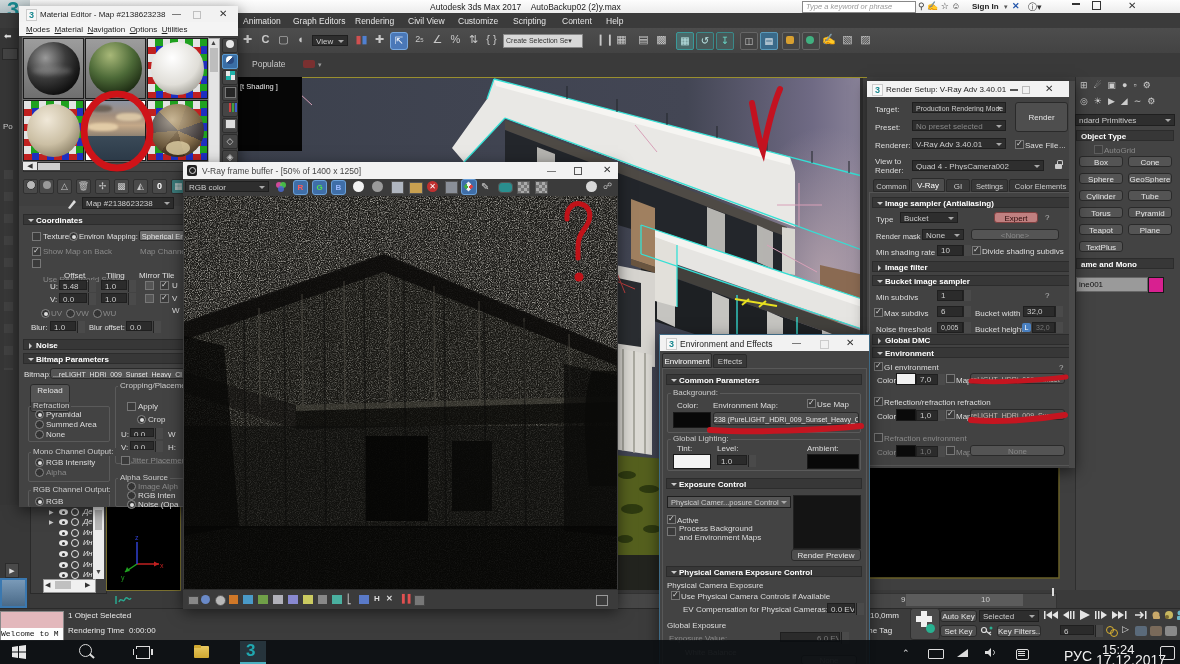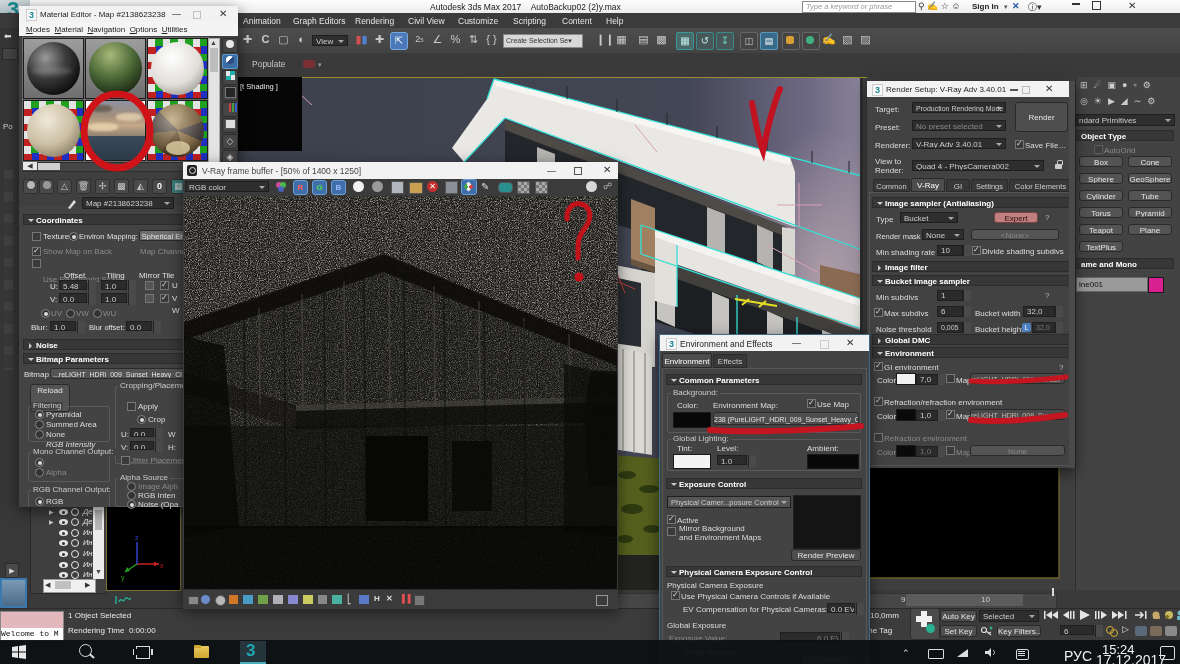--- a/index.html
+++ b/index.html
@@ -582,21 +582,21 @@
     <div class="hdr cl" style="left:4px;top:333px;width:209px;height:11px;">Noise</div>
 
     <div class="hdr" style="left:4px;top:347px;width:209px;height:11px;">Bitmap Parameters</div>
     <div id="bmp" class="abs" style="left:0;top:360px;width:219px;height:141px;">
       <div class="abs" style="left:5px;top:4px;color:#e0e0e0;">Bitmap:</div>
       <div class="btn" style="left:31px;top:2px;width:150px;height:11px;line-height:11px;font-size:7px;text-align:left;padding-left:2px;">...reLIGHT_HDRi_009_Sunset_Heavy_Cl</div>
       <div class="btn" style="left:11px;top:18px;width:40px;height:28px;line-height:12px;">Reload</div>
       <div class="grp" style="left:96px;top:20px;width:110px;height:78px;"></div>
       <div class="grpl" style="left:99px;top:16px;">Cropping/Placement</div>
       <div class="grp" style="left:9px;top:40px;width:82px;height:36px;"></div>
-      <div class="grpl" style="left:12px;top:36px;">Filtering</div>
+      <div class="grpl" style="left:12px;top:36px;">Refraction</div>
       <div class="rad on" style="left:16px;top:44px;"></div>
         <div class="abs" style="left:27px;top:44px;color:#ddd;">Pyramidal</div>
       <div class="rad" style="left:16px;top:54px;"></div>
         <div class="abs" style="left:27px;top:54px;color:#ddd;">Summed Area</div>
       <div class="rad" style="left:16px;top:64px;"></div>
         <div class="abs" style="left:27px;top:64px;color:#ddd;">None</div>
       <div class="chk" style="left:108px;top:36px;"></div>
         <div class="abs" style="left:119px;top:36px;color:#ddd;">Apply</div>
       <div class="rad on" style="left:118px;top:49px;"></div>
         <div class="abs" style="left:129px;top:49px;color:#ddd;">Crop</div>
@@ -606,21 +606,21 @@
       <div class="abs" style="left:149px;top:64px;color:#ddd;">W</div>
       <div class="abs" style="left:102px;top:77px;color:#ddd;">V:</div>
       <div class="fld" style="left:111px;top:75px;width:24px;height:9px;">0,0</div>
         <div class="spin" style="left:136px;top:75px;height:11px;"></div>
       <div class="abs" style="left:149px;top:77px;color:#ddd;">H:</div>
       <div class="chk" style="left:102px;top:90px;"></div>
         <div class="abs dim" style="left:112px;top:90px;">Jitter Placement:</div>
       <div class="grp" style="left:9px;top:86px;width:82px;height:30px;"></div>
       <div class="grpl" style="left:12px;top:82px;">Mono Channel Output:</div>
       <div class="rad on" style="left:16px;top:92px;"></div>
-        <div class="abs" style="left:27px;top:74px;color:#ddd;font-style:italic;">RGB Intensity</div>
+        <div class="abs" style="left:27px;top:92px;color:#ddd;">RGB Intensity</div>
       <div class="rad" style="left:16px;top:102px;"></div>
         <div class="abs dim" style="left:27px;top:102px;">Alpha</div>
       <div class="grp" style="left:96px;top:112px;width:110px;height:29px;"></div>
       <div class="grpl" style="left:99px;top:108px;">Alpha Source</div>
       <div class="rad" style="left:108px;top:116px;"></div>
         <div class="abs dim" style="left:119px;top:116px;">Image Alph</div>
       <div class="rad" style="left:108px;top:125px;"></div>
         <div class="abs" style="left:119px;top:125px;color:#ddd;">RGB Inten</div>
       <div class="rad on" style="left:108px;top:134px;"></div>
         <div class="abs" style="left:119px;top:134px;color:#ddd;">Noise (Opa</div>
@@ -700,21 +700,21 @@
     <div class="abs" style="left:17px;top:282px;color:#ddd;">GI environment</div>
     <div class="abs" style="left:192px;top:282px;color:#bbb;">?</div>
     <div class="abs" style="left:10px;top:295px;color:#ddd;">Color</div>
     <div class="swatch" style="left:29px;top:292px;width:18px;height:10px;background:#f2f2f2;"></div>
     <div class="fld" style="left:49px;top:293px;width:22px;height:11px;line-height:9px;">7,0</div>
       <div class="spin" style="left:70px;top:293px;height:11px;"></div>
     <div class="chk" style="left:79px;top:293px;"></div>
     <div class="abs" style="left:89px;top:295px;color:#ddd;">Map</div>
     <div class="btn" style="left:103px;top:292px;width:95px;height:11px;line-height:11px;font-size:7px;background:#4a4a4a;color:#c8b8b0;">reLIGHT_HDRi_009_Sunset_H</div>
     <div class="chk on" style="left:7px;top:316px;"></div>
-    <div class="abs" style="left:17px;top:317px;color:#ddd;">Refraction/refraction environment</div>
+    <div class="abs" style="left:17px;top:317px;color:#ddd;">Reflection/refraction refraction</div>
     <div class="abs" style="left:10px;top:331px;color:#ddd;">Color</div>
     <div class="swatch" style="left:29px;top:328px;width:18px;height:10px;background:#0a0a0a;"></div>
     <div class="fld" style="left:49px;top:329px;width:22px;height:11px;line-height:9px;">1,0</div>
       <div class="spin" style="left:70px;top:329px;height:11px;"></div>
     <div class="chk on" style="left:79px;top:329px;"></div>
     <div class="abs" style="left:89px;top:331px;color:#ddd;">Map</div>
     <div class="btn" style="left:103px;top:328px;width:95px;height:11px;line-height:11px;font-size:7px;background:#4a4a4a;color:#c8b8b0;">reLIGHT_HDRi_009_Sunset_H</div>
     <div class="chk" style="left:7px;top:352px;"></div>
     <div class="abs dim" style="left:17px;top:353px;">Refraction environment</div>
     <div class="abs dim" style="left:10px;top:367px;">Color</div>
@@ -867,21 +867,21 @@
     <div class="swatch" style="left:13px;top:119px;width:36px;height:13px;background:#f4f4f4;"></div>
     <div class="fld" style="left:57px;top:120px;width:30px;height:10px;">1,0</div>
       <div class="spin" style="left:88px;top:120px;height:12px;"></div>
     <div class="swatch" style="left:147px;top:119px;width:50px;height:13px;background:#080808;"></div>
     <div class="hdr" style="left:6px;top:143px;width:196px;height:11px;">Exposure Control</div>
     <div class="dd" style="left:7px;top:161px;width:124px;height:12px;background:#555;font-size:7.5px;">Physical Camer...posure Control</div>
     <div class="abs" style="left:133px;top:160px;width:66px;height:52px;background:#141414;border:1px solid #222;"></div>
     <div class="chk on" style="left:7px;top:180px;"></div>
     <div class="abs" style="left:17px;top:181px;color:#ddd;">Active</div>
     <div class="chk" style="left:7px;top:192px;"></div>
-    <div class="abs" style="left:19px;top:189px;color:#ddd;">Mirror Background</div>
+    <div class="abs" style="left:19px;top:189px;color:#ddd;">Process Background</div>
     <div class="abs" style="left:19px;top:198px;color:#ddd;">and Environment Maps</div>
     <div class="btn" style="left:131px;top:214px;width:70px;height:12px;line-height:12px;background:#4e4e4e;">Render Preview</div>
     <div class="hdr" style="left:6px;top:231px;width:196px;height:11px;">Physical Camera Exposure Control</div>
     <div class="abs" style="left:7px;top:246px;color:#ddd;">Physical Camera Exposure</div>
     <div class="chk on" style="left:11px;top:256px;"></div>
     <div class="abs" style="left:21px;top:257px;color:#ddd;">Use Physical Camera Controls if Available</div>
     <div class="abs" style="left:23px;top:270px;color:#ddd;">EV Compensation for Physical Cameras:</div>
     <div class="fld" style="left:167px;top:268px;width:28px;height:10px;">0,0 EV</div>
       <div class="spin" style="left:196px;top:268px;height:12px;"></div>
     <div class="abs" style="left:7px;top:286px;color:#ddd;text-align:center;">Global Exposure</div>

